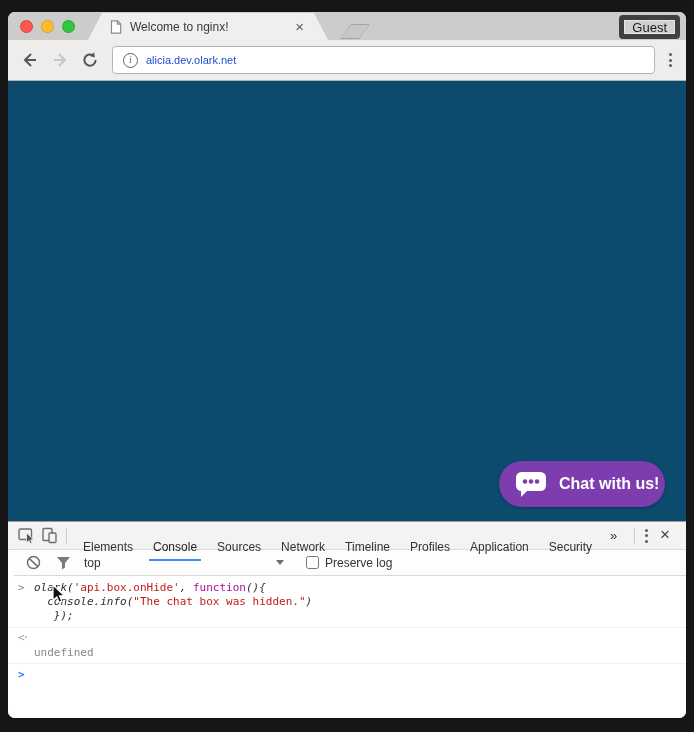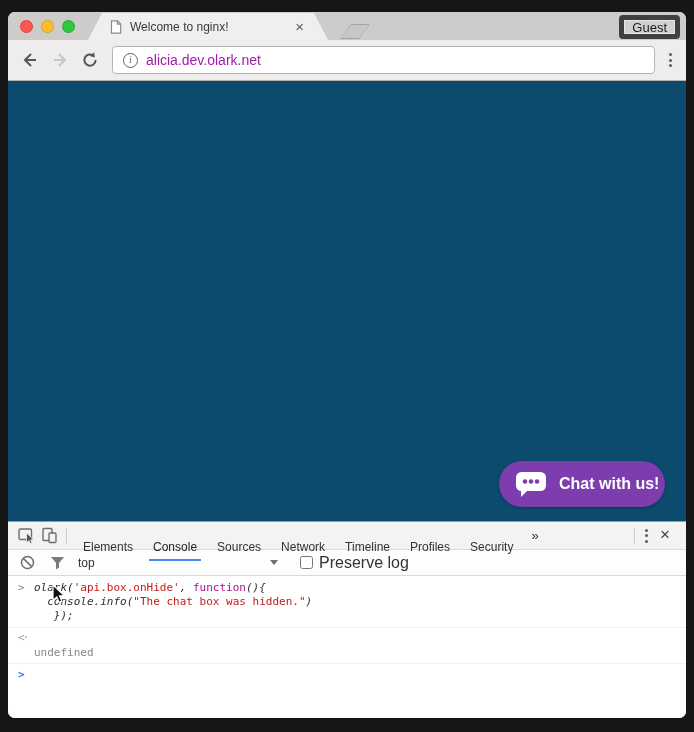--- a/index.html
+++ b/index.html
@@ -49,21 +49,21 @@
     height:41px; flex:none; background:#eeedeb; border-bottom:1px solid #b5b3b1;
     display:flex; align-items:center; padding:0 10px;
   }
   .nav-icon { flex:none; width:24px; height:24px; display:flex; align-items:center; justify-content:center; margin-right:6px; }
   .omnibox {
     flex:1; height:28px; background:#fff; border:1px solid #b6b4b2; border-radius:4px;
     display:flex; align-items:center; padding:0 10px; margin:0 10px 0 4px;
   }
   .info-icon { flex:none; width:15px; height:15px; border:1.5px solid #5f6368; border-radius:50%;
     color:#5f6368; font-size:10px; line-height:12px; text-align:center; font-family:"Liberation Serif",serif; font-style:italic; margin-right:8px;}
-  .url-text { font-size:14px; color:#a21caf; }
+  .url-text { font-size:11px; color:#1d4ed8; }
   .dots-v { display:flex; flex-direction:column; gap:2.5px; align-items:center; flex:none; padding:0 4px;}
   .dots-v i { width:3px; height:3px; border-radius:50%; background:#5c5c5c; }
 
   
   .page { height:440px; flex:none; background:#0c4a6e; position:relative; }
   .chat-pill {
     position:absolute; right:21px; top:380px; width:166px; height:46px;
     background:#7e3daf; border-radius:23px; border:none;
     display:flex; align-items:center; padding:0 16px; gap:12px;
     box-shadow:0 1px 3px rgba(0,0,0,.25);
@@ -77,27 +77,27 @@
   .dt-icon { width:22px; height:20px; display:flex; align-items:center; justify-content:center; flex:none; }
   .dt-sep { width:1px; height:16px; background:#ccc; margin:0 6px; flex:none; }
   .dt-tab { font-size:12px; color:#333; padding:0 10px; height:27px; line-height:27px; position:relative; white-space:nowrap; }
   .dt-tab.active { color:#222; }
   .dt-tab.active::after { content:""; position:absolute; left:6px; right:6px; bottom:0; height:2px; background:#4589f4; }
   .dt-more { font-size:13px; color:#333; padding:0 8px; }
   .dt-right { margin-left:auto; display:flex; align-items:center; }
   .dt-close { font-size:17px; color:#444; padding:0 8px 2px 8px; }
 
   .dt-toolbar { height:26px; flex:none; background:#fdfdfd; border-bottom:1px solid #d8d8d8;
-    display:flex; align-items:center; padding:0 8px; }
+    display:flex; align-items:center; padding:0 8px;margin-left:6px; }
   .ctx-select { display:flex; align-items:center; justify-content:space-between; width:200px; margin-left:10px; }
   .ctx-label { font-size:12px; color:#333; }
   .tri-down { width:0; height:0; border-left:4px solid transparent; border-right:4px solid transparent; border-top:5px solid #6e6e6e; }
   .preserve { display:flex; align-items:center; gap:6px; margin-left:22px; }
   .preserve input { width:13px; height:13px; accent-color:#fff; }
-  .preserve-label { font-size:16px; color:#333; }
+  .preserve-label { font-size:12px; color:#333; }
 
   .dt-console { flex:1; font-family:"DejaVu Sans Mono", monospace; font-size:11px; line-height:14px; overflow:hidden; }
   .echo-block { display:flex; padding:5px 0 4px 10px; border-bottom:1px solid #f0f0f0; }
   .echo-marker { width:16px; flex:none; color:#808080; }
   .code-lines { white-space:pre; }
   .seg-plain   { color:#303030;font-style:italic; }
   .seg-string  { color:#c41a16; }
   .seg-keyword { color:#aa0d91; }
   .result-row { display:flex; padding:3px 0 3px 10px; border-bottom:1px solid #f0f0f0; }
   .result-marker { width:16px; flex:none; color:#9a9a9a; letter-spacing:-2px; }
@@ -195,20 +195,21 @@
           </svg>
         </span>
         <span class="dt-sep"></span>
         <div style="display:flex;margin-top:24px;">
             <span class="dt-tab">Elements</span>
             <span class="dt-tab active">Console</span>
             <span class="dt-tab">Sources</span>
             <span class="dt-tab">Network</span>
             <span class="dt-tab">Timeline</span>
             <span class="dt-tab">Profiles</span>
+            <span class="dt-tab">Application</span>
             <span class="dt-tab">Security</span>
           </div>
         <span class="dt-more">»</span>
         <div class="dt-right">
           <span class="dt-sep"></span>
           <span class="dots-v">
               <i></i>
               <i></i>
               <i></i>
             </span>

